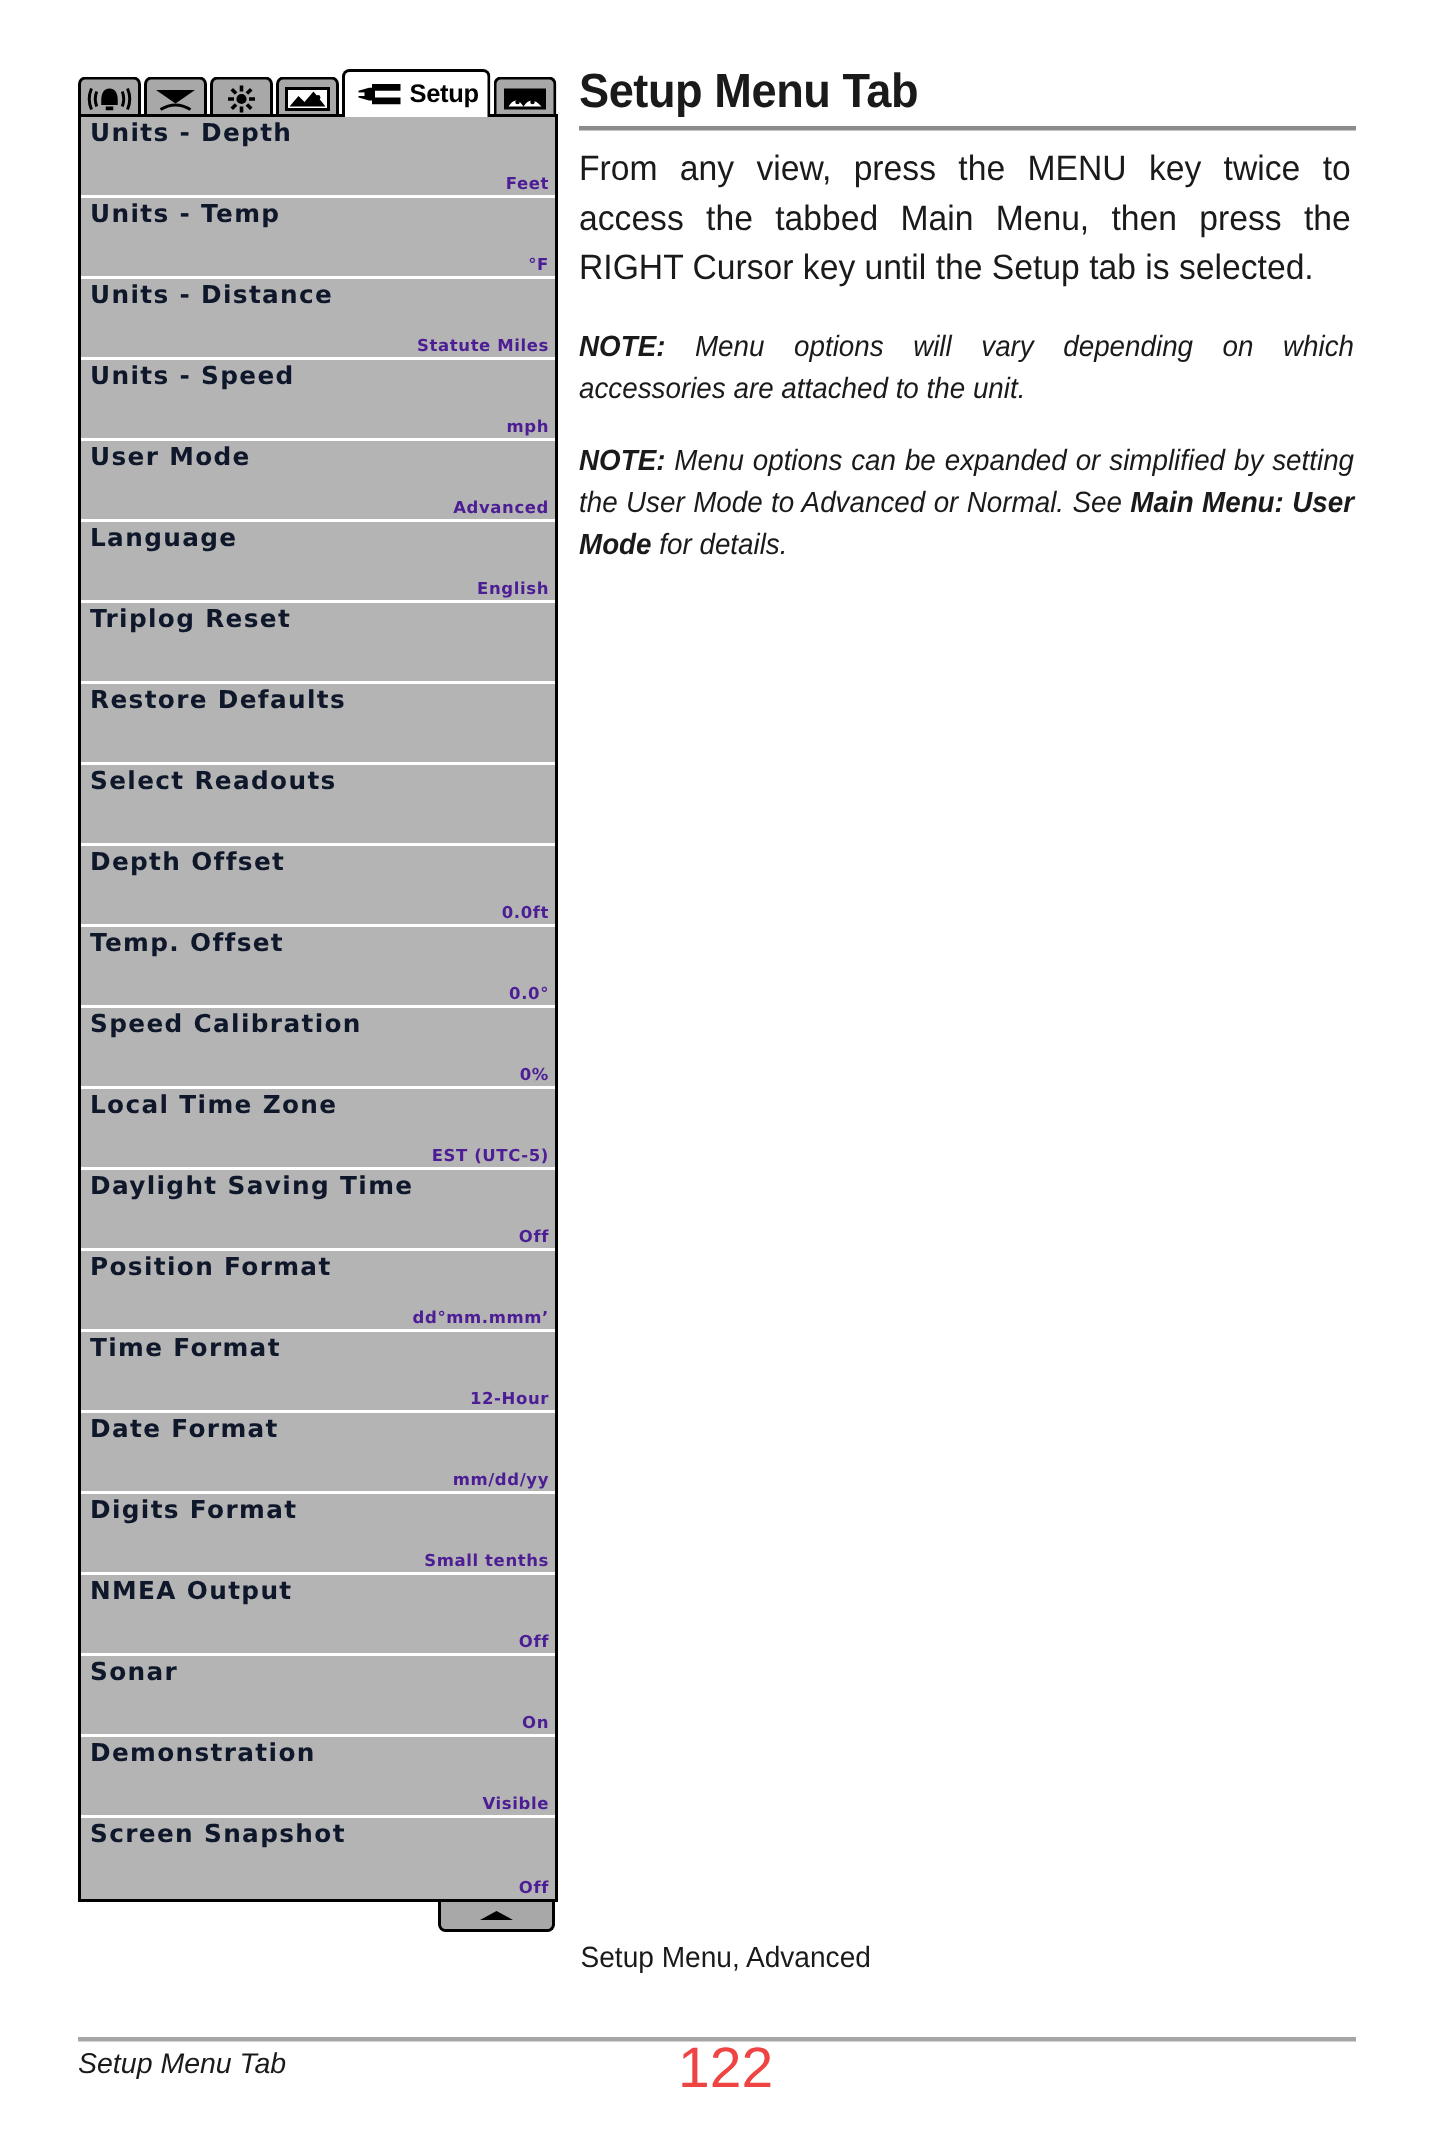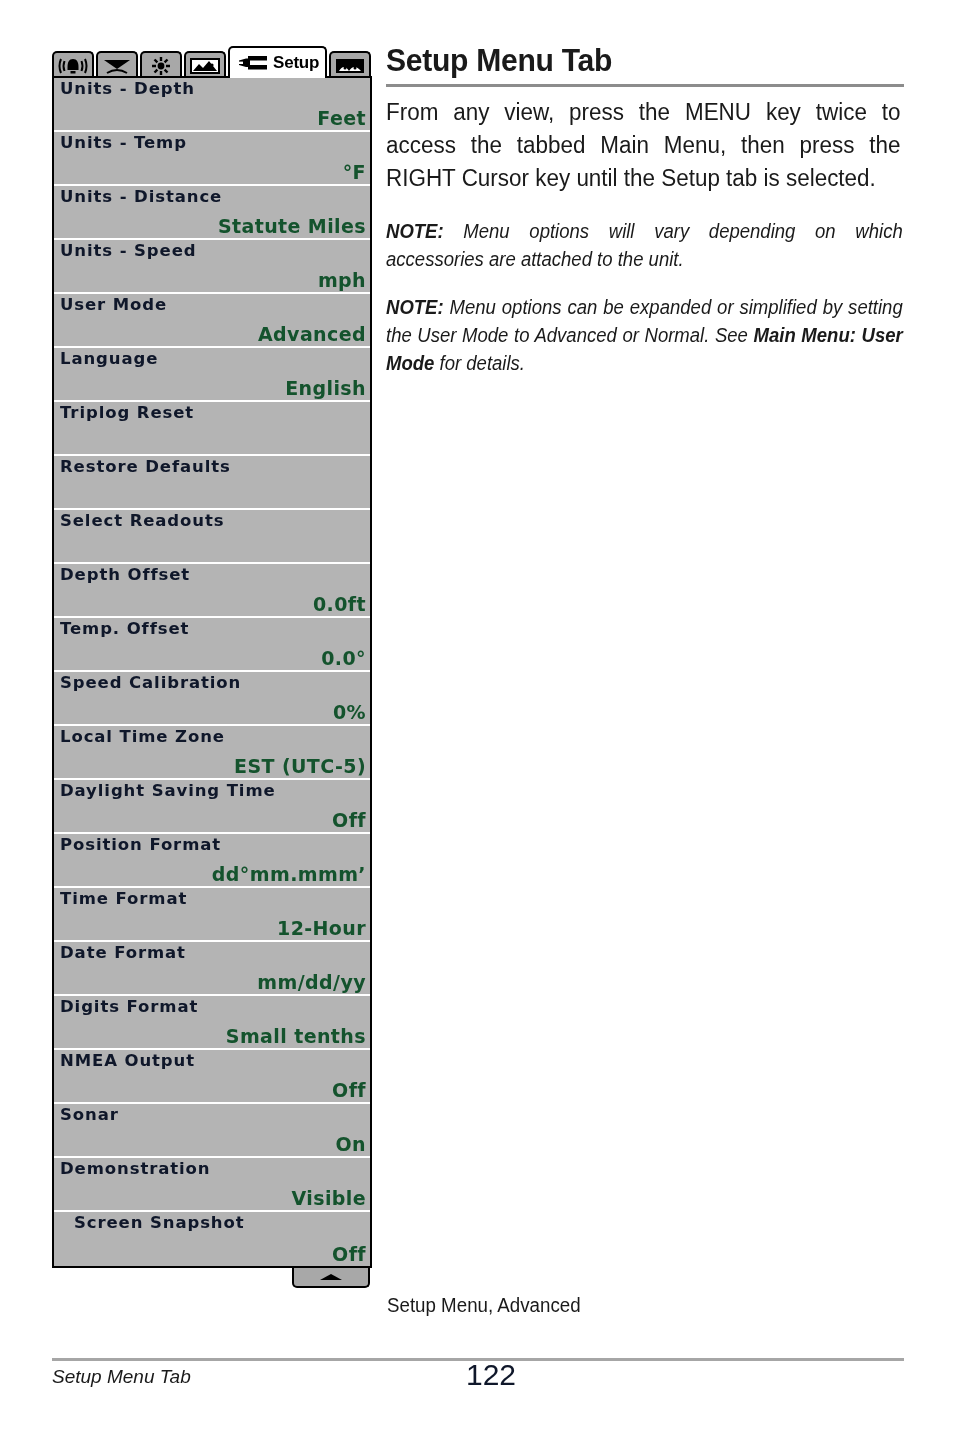--- a/index.html
+++ b/index.html
@@ -77,41 +77,41 @@
   }
   .menu-row {
     position: relative;
     height: 54px;
     box-sizing: border-box;
     background: #b4b4b4;
     border-bottom: 2px solid #ffffff;
     padding: 0;
     overflow: hidden;
   }
-  .menu-row:last-child { border-bottom: none; margin-left: 14px; }
+  .menu-row:last-child { border-bottom: none; }
   .menu-row .mr-label {
     position: absolute;
     left: 6px;
     top: 1px;
     font-family: "DejaVu Sans", sans-serif;
     font-weight: bold;
     font-size: 16.5px;
     letter-spacing: 0.9px;
     color: #0f172a;
     white-space: nowrap;
   }
   .menu-row .mr-value {
     position: absolute;
     right: 4px;
     bottom: 1px;
     font-family: "DejaVu Sans", sans-serif;
     font-weight: bold;
-    font-size: 19px;
+    font-size: 11px;
     letter-spacing: 0.4px;
-    color: #14532d;
+    color: #4c1d95;
     white-space: nowrap;
   }
 
   
   #lcd-bottom {
     position: relative;
     height: 22px;
   }
   #scroll-more-tab {
     position: absolute;
@@ -212,25 +212,25 @@
     left: 52px;
     top: 1366px;
     font-family: "Liberation Sans", sans-serif;
     font-style: italic;
     font-size: 19px;
     color: #1a1a1a;
     white-space: nowrap;
   }
   #footer-pageno {
     position: absolute;
-    left: 466px;
+    left: 452px;
     top: 1358px;
     font-family: "Liberation Sans", sans-serif;
-    font-size: 30px;
-    color: #0f172a;
+    font-size: 38px;
+    color: #ef4444;
     white-space: nowrap;
   }
 </style>
 </head>
 <body>
 
 <div id="lcd-panel">
 
   <div id="tab-strip">
 

